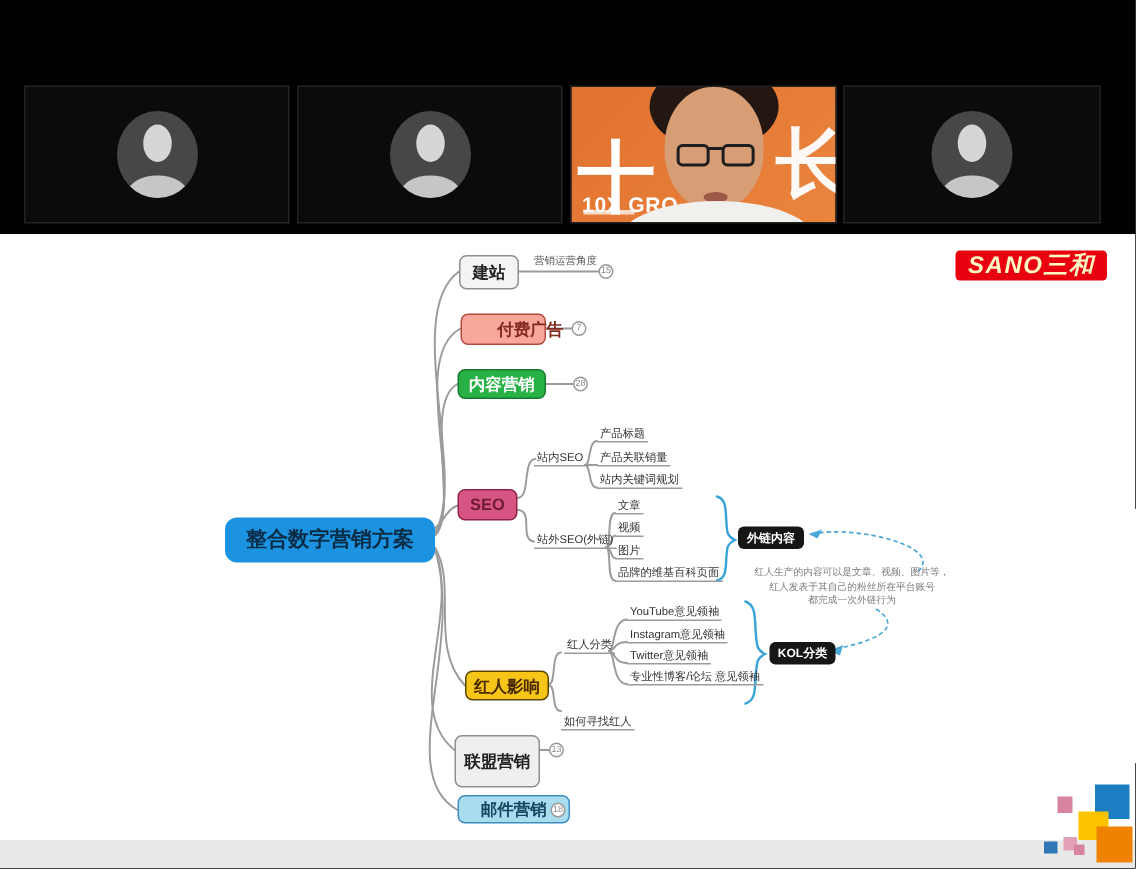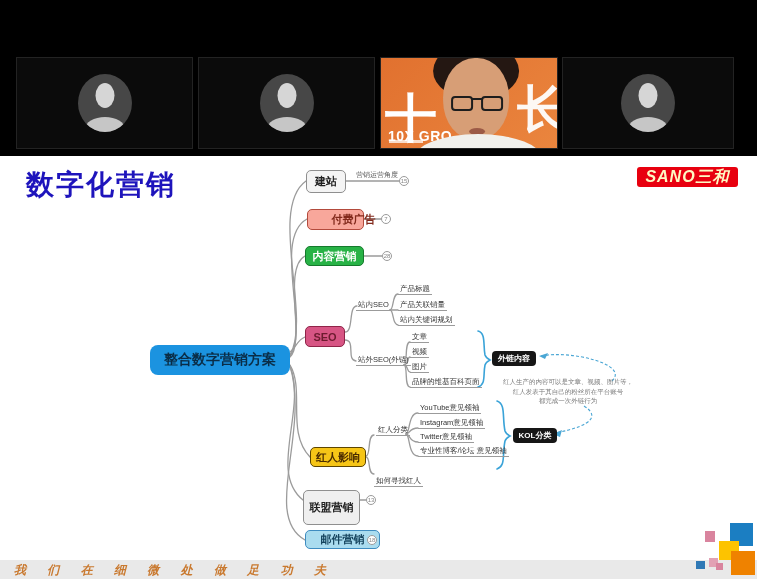--- a/index.html
+++ b/index.html
@@ -146,21 +146,20 @@
     <g stroke="#4aa6d4" stroke-width="1.1" fill="none" stroke-dasharray="3,2">
       <path d="M612,381 C630,364 570,350 541,356"></path>
       <path d="M584,406 C606,420 577,429 555,433"></path>
     </g>
     <g fill="#4aa6d4" stroke="none">
       <path d="M539,356 l9,-3 l-3,6 z"></path>
       <path d="M553,434 l9,-4 l-2,7 z"></path>
     </g>
   </svg>
 
-  <div class="page-title">数字化营销</div>
   <div class="brand">SANO三和</div>
 
   <div class="node n-root">整合数字营销方案</div>
 
   <div class="node n-jianzhan">建站</div>
   <div class="note" style="left:356px;top:171px;">营销运营角度</div>
   <div class="badge" style="left:399px;top:176px;">15</div>
 
   <div class="node n-paid">付费广告</div>
   <div class="badge" style="left:381px;top:214px;">7</div>
@@ -194,21 +193,20 @@
   <div class="leaf" style="left:374px;top:464px;margin-top:12px;">如何寻找红人</div>
   <div class="callout co-kol">KOL分类</div>
 
   <div class="node n-affiliate">联盟营销</div>
   <div class="badge" style="left:366px;top:495px;">13</div>
 
   <div class="node n-email">邮件营销</div>
   <div class="badge" style="left:367px;top:535px;">18</div>
 
   <div class="bottombar"></div>
-  <div class="slogan">我 们 在 细 微 处 做 足 功 夫</div>
 
   <div class="sq" style="left:730px;top:523px;width:23px;height:23px;background:#1b7ec2;z-index:5;"></div>
   <div class="sq" style="left:719px;top:541px;width:20px;height:19px;background:#fdc300;z-index:6;"></div>
   <div class="sq" style="left:731px;top:551px;width:24px;height:24px;background:#ef8200;z-index:7;"></div>
   <div class="sq" style="left:705px;top:531px;width:10px;height:11px;background:#d9849e;z-index:5;"></div>
   <div class="sq" style="left:709px;top:558px;width:9px;height:9px;background:#e2a1b4;z-index:5;"></div>
   <div class="sq" style="left:716px;top:563px;width:7px;height:7px;background:#d9849e;z-index:5;"></div>
   <div class="sq" style="left:696px;top:561px;width:9px;height:8px;background:#2f78b5;z-index:5;"></div>
 
 </div>

